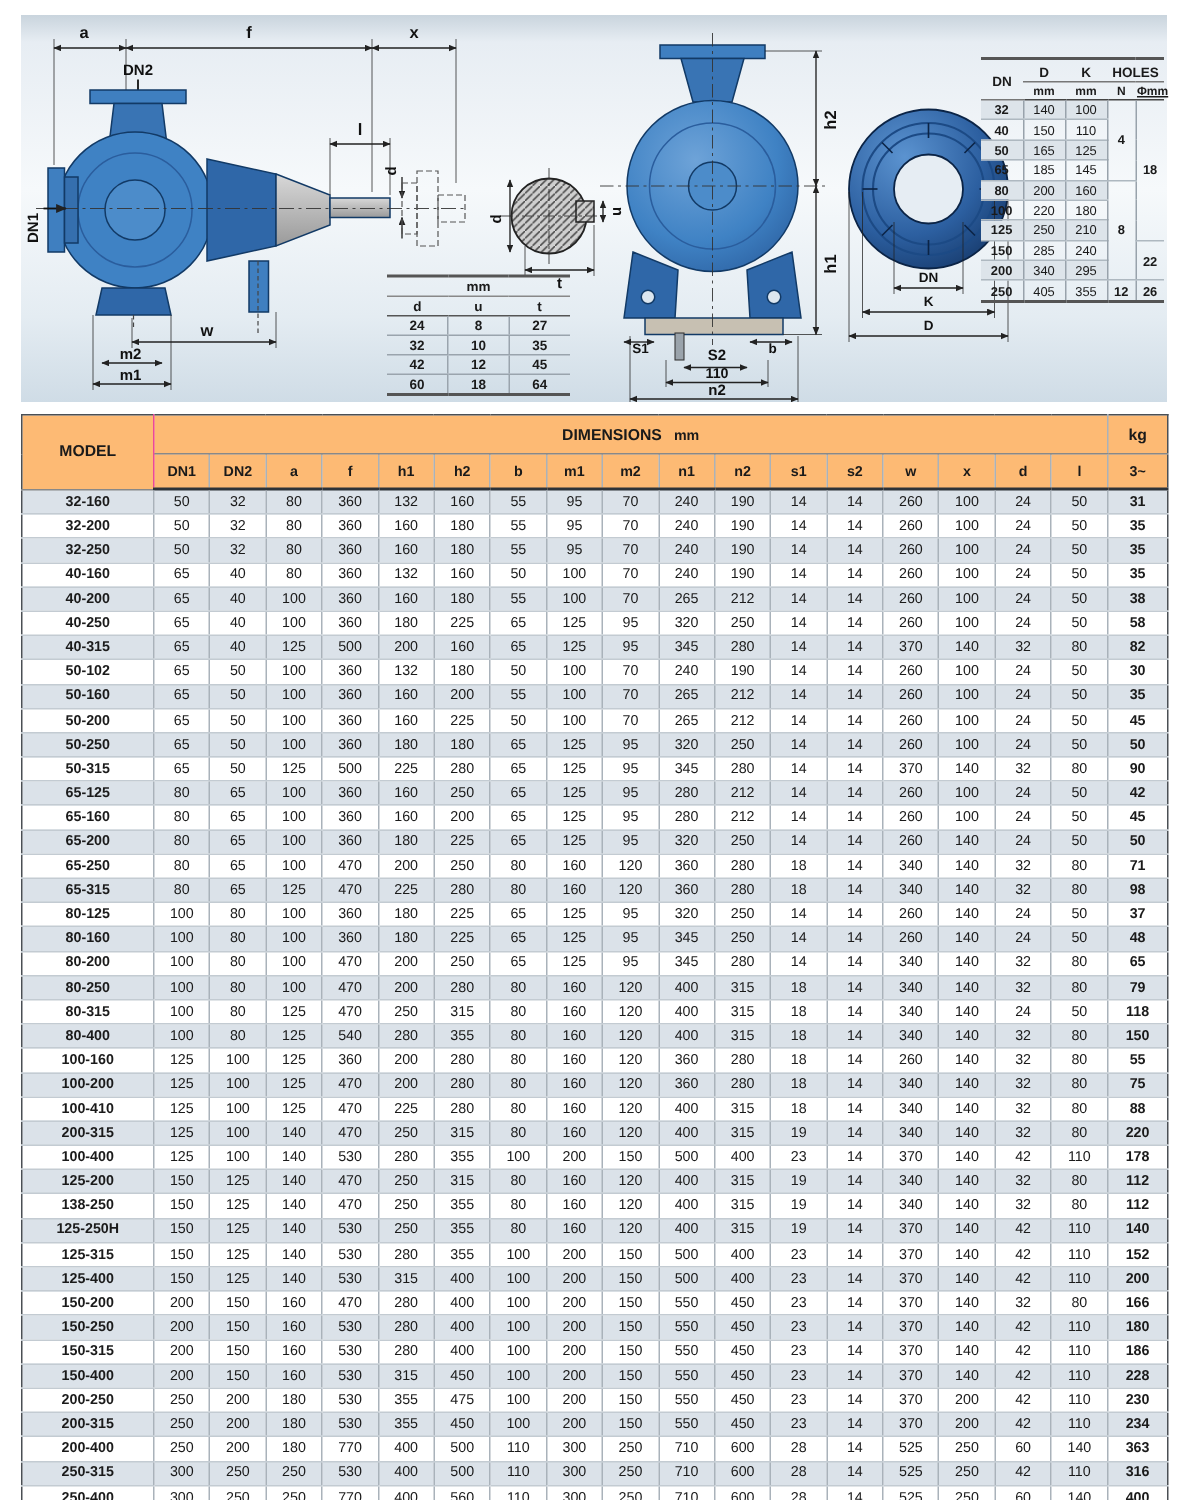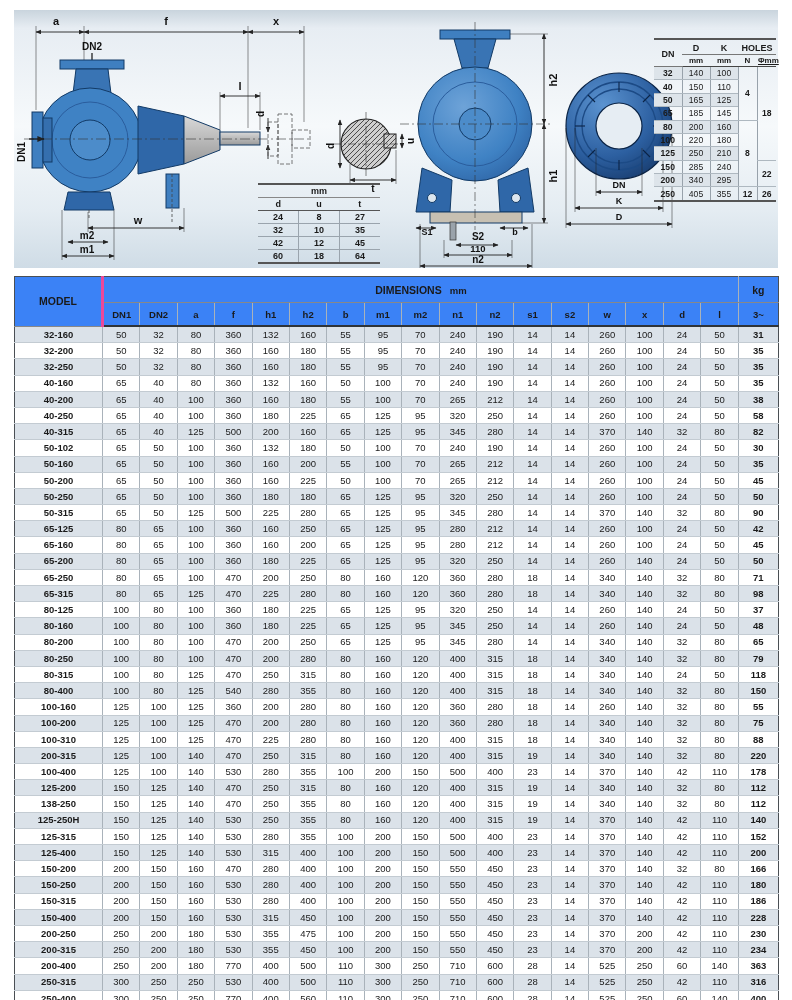--- a/index.html
+++ b/index.html
@@ -26,30 +26,30 @@
   table.mini2 thead tr:last-child th{border-bottom:1.5px solid #444;font-size:8px;}
   table.mini2 td{padding:1.2px 1px;border-left:1px solid #98a2ab;border-bottom:1px solid #aeb8c0;font-size:8.6px;}
   table.mini2 td:first-child{border-left:none;font-weight:bold;}
   table.mini2 tbody tr:nth-child(odd) td{background:#dde4ea;}
   table.mini2 tbody td.merge{background:transparent !important;font-weight:bold;border-bottom:1px solid #aeb8c0;}
   table.mini2 tbody tr:last-child td{border-bottom:2px solid #555;}
 
   
   table.dims{position:absolute;left:14px;top:276px;width:764px;border-collapse:collapse;table-layout:fixed;
     font-size:9.5px;text-align:center;border:1.5px solid #4a4f54;}
-  table.dims th{font-weight:bold;background:#3b82f6;}
+  table.dims th{font-weight:bold;background:#fdba74;}
   table.dims thead tr:first-child th{height:25px;font-size:10.5px;border-bottom:1px solid #888;}
   table.dims thead tr:last-child th{height:22px;border-bottom:2px solid #2e3338;font-size:9.5px;}
   table.dims th,table.dims td{border-left:1px solid #a9b2ba;padding:0;}
   table.dims th:first-child,table.dims td:first-child{border-left:none;}
   table.dims td{height:15.2px;line-height:1;border-bottom:1px solid #c3cbd2;}
   table.dims tbody tr:nth-child(odd) td{background:#dbe2e9;}
   table.dims tbody tr.group-start td{border-top:1.8px solid #3a3f45;}
   table.dims td.model,table.dims td.kg{font-weight:bold;}
-  table.dims th.modelhead{border-right:3px solid #ec4899;}
+  table.dims th.modelhead{border-right:1px solid #ec4899;}
   .unit-gap{margin-left:8px;font-size:9.5px;}
 </style>
 </head>
 <body>
 
 <div class="page">
 
   <div class="panel">
 
     <svg width="300" height="258" viewBox="0 0 300 258" style="position:absolute;left:2px;top:0;">
@@ -931,21 +931,21 @@
           <td>280</td>
           <td>18</td>
           <td>14</td>
           <td>340</td>
           <td>140</td>
           <td>32</td>
           <td>80</td>
           <td class="kg">75</td>
         </tr>
         <tr>
-          <td class="model">100-310</td>
+          <td class="model">100-410</td>
           <td>125</td>
           <td>100</td>
           <td>125</td>
           <td>470</td>
           <td>225</td>
           <td>280</td>
           <td>80</td>
           <td>160</td>
           <td>120</td>
           <td>400</td>

